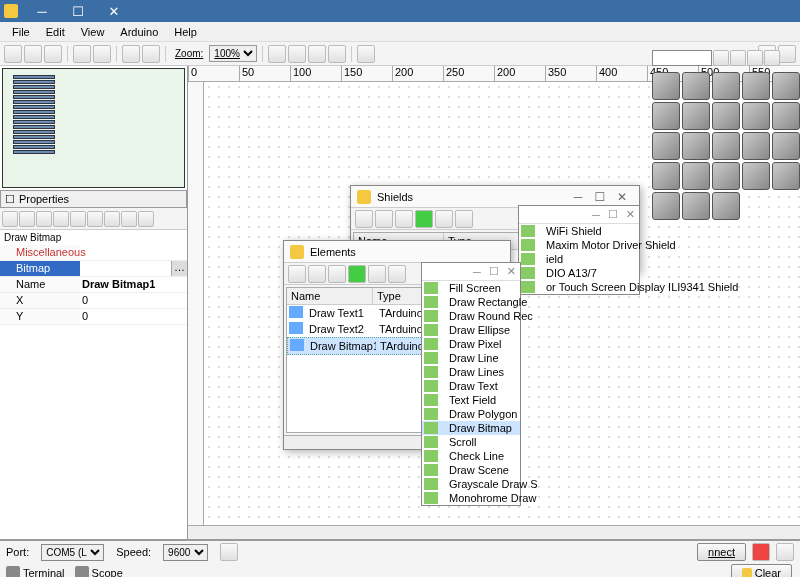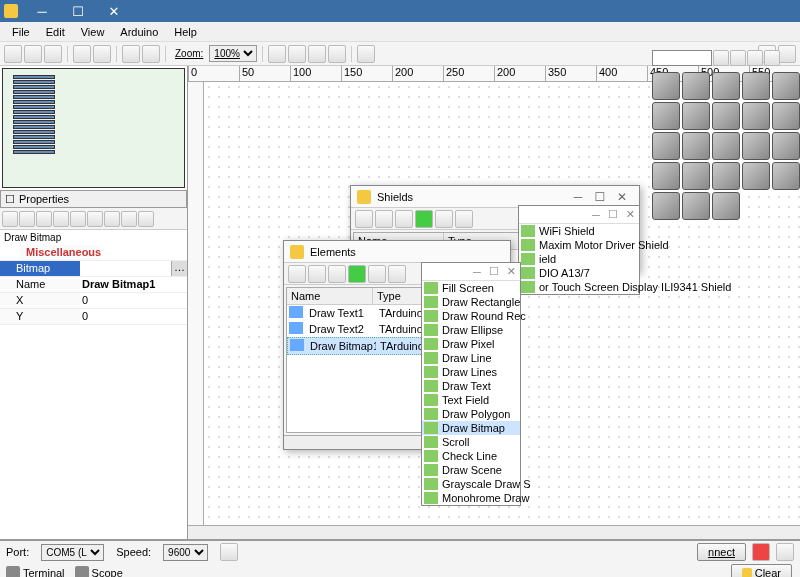--- a/index.html
+++ b/index.html
@@ -31,21 +31,21 @@
 .comp-row { height: 4px; background: #6a8caf; border: 1px solid #334; margin-bottom: 1px; }
 .properties-header { height: 18px; background: #f0f0f0; border: 1px solid #999; padding: 2px 4px; font-size: 10px; display: flex; align-items: center; }
 .prop-toolbar { height: 22px; background: #f4f4f4; border-bottom: 1px solid #ccc; display: flex; align-items: center; padding: 0 2px; gap: 1px; }
 .prop-toolbar .tbtn { width: 16px; height: 16px; }
 .prop-title { font-size: 10px; padding: 2px 4px; }
 .prop-grid { flex: 1; background: #fff; overflow: auto; font-size: 10px; }
 .prop-row { display: flex; height: 16px; border-bottom: 1px solid #eee; }
 .prop-row .pname { width: 80px; padding: 1px 2px 1px 16px; background: #fafafa; }
 .prop-row .pval { flex: 1; padding: 1px 2px; }
 .prop-row.selected .pname { background: #316ac5; color: #fff; }
-.prop-row.cat .pname { padding-left: 6px; color: #c33; font-weight: bold; margin-left: 20px; }
+.prop-row.cat .pname { padding-left: 16px; color: #c33; font-weight: normal; }
 
 .canvas-area { flex: 1; display: flex; flex-direction: column; position: relative; }
 .ruler-h { height: 16px; background: #f8f8f8; border-bottom: 1px solid #aaa; display: flex; font-size: 9px; }
 .ruler-h span { flex: 1; border-left: 1px solid #aaa; padding-left: 2px; }
 .canvas-body { flex: 1; display: flex; }
 .ruler-v { width: 16px; background: #f8f8f8; border-right: 1px solid #aaa; }
 .canvas { flex: 1; background: #fff; background-image: radial-gradient(#ddd 1px, transparent 1px); background-size: 10px 10px; position: relative; overflow: hidden; }
 .canvas-scroll-h { height: 14px; background: #eee; border-top: 1px solid #aaa; }
 
 
@@ -75,21 +75,21 @@
 .dialog-title .dwin { width: 22px; text-align: center; color: #666; font-size: 12px; }
 .dialog-toolbar { height: 22px; display: flex; align-items: center; padding: 0 4px; gap: 2px; border-bottom: 1px solid #ccc; }
 .dialog-body { display: flex; }
 .dlist { flex: 1; background: #fff; border: 1px solid #aaa; margin: 2px; font-size: 10px; }
 .dlist-header { display: flex; background: #f0f0f0; border-bottom: 1px solid #ccc; }
 .dlist-header span { padding: 2px 4px; border-right: 1px solid #ccc; }
 .dlist-row { display: flex; padding: 1px 0; }
 .dlist-row span { padding: 1px 4px; overflow: hidden; white-space: nowrap; }
 .dlist-row.selected { background: #cce4ff; border: 1px dotted #5a9; }
 .dlist-row .ricon { width: 14px; height: 12px; background: #6af; margin: 0 2px; flex-shrink: 0; }
-.dright-row { display: flex; align-items: center; padding: 1px 2px; gap: 4px; white-space: nowrap; }
+.dright-row { display: flex; align-items: center; padding: 1px 2px; gap: 11px; white-space: nowrap; }
 .dright-row.highlight { background: #cce4ff; }
 .dright-row .ricon2 { width: 14px; height: 12px; background: #8c6; flex-shrink: 0; }
 .dialog-scroll { height: 14px; background: #eee; border-top: 1px solid #aaa; }
 
 #shields-dialog { left: 350px; top: 185px; width: 290px; }
 #shields-dialog .dlist-header span:first-child { width: 90px; } 
 #shields-dialog .dlist-header span:last-child { flex: 1; }
 #shields-dialog .dlist-row span:nth-child(2) { width: 74px; }
 #elements-dialog { left: 283px; top: 240px; width: 228px; }
 #elements-dialog .dlist-header span:first-child { width: 86px; }

